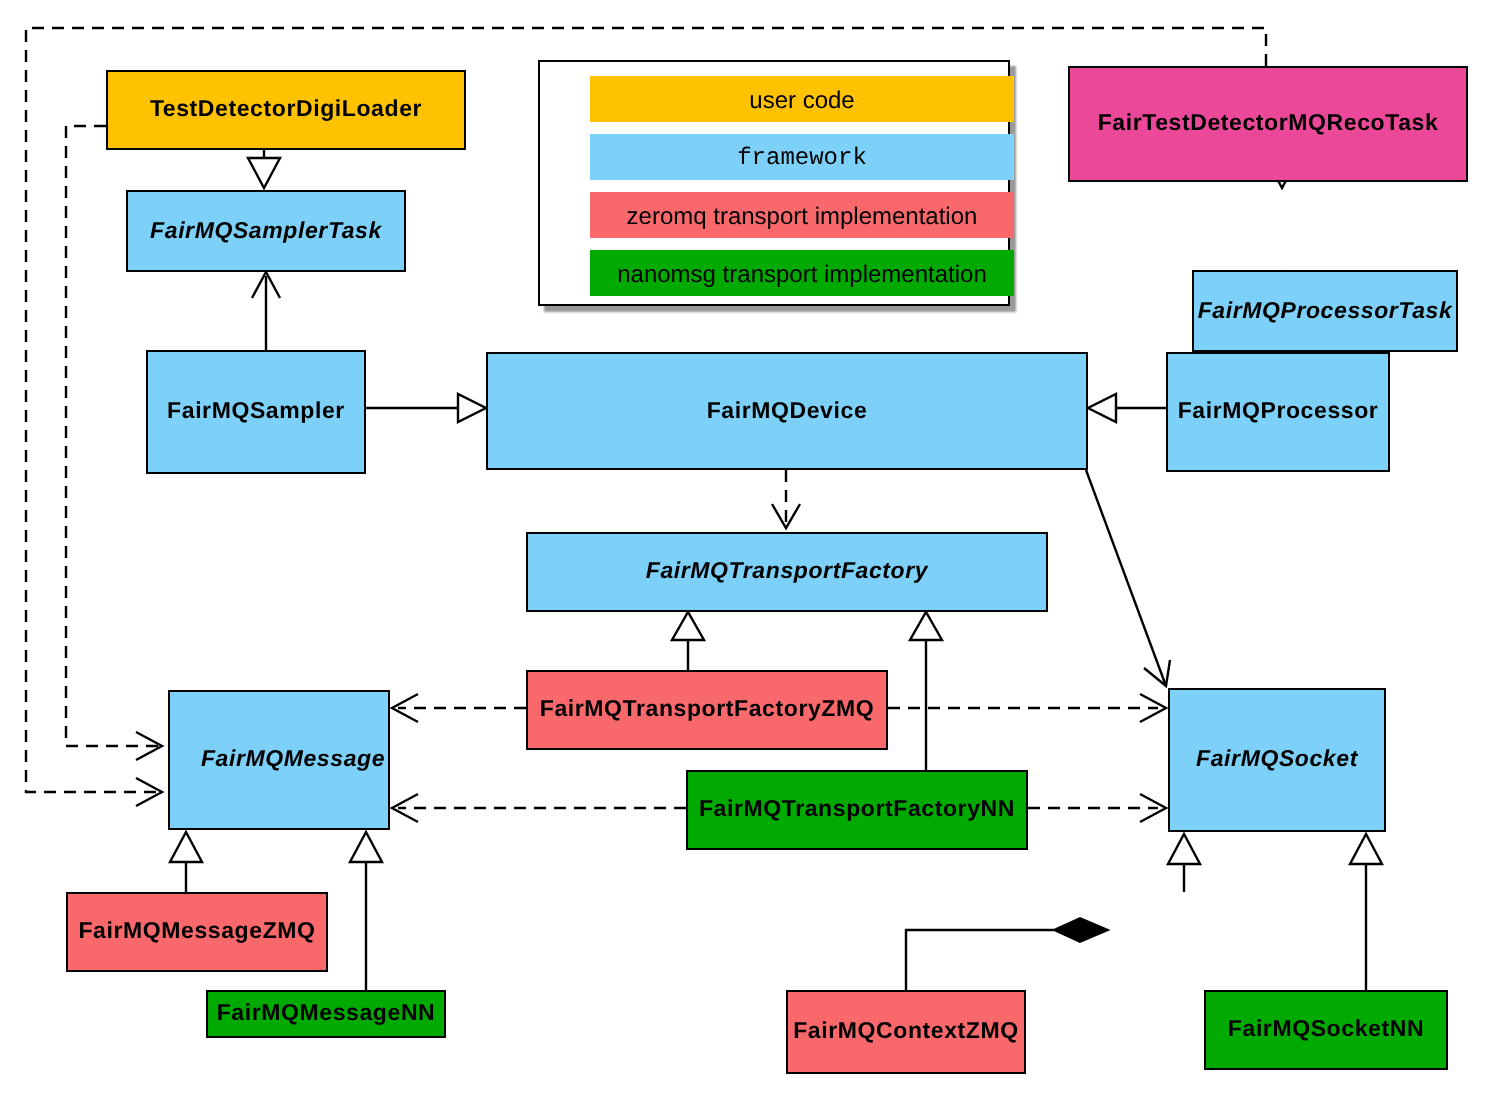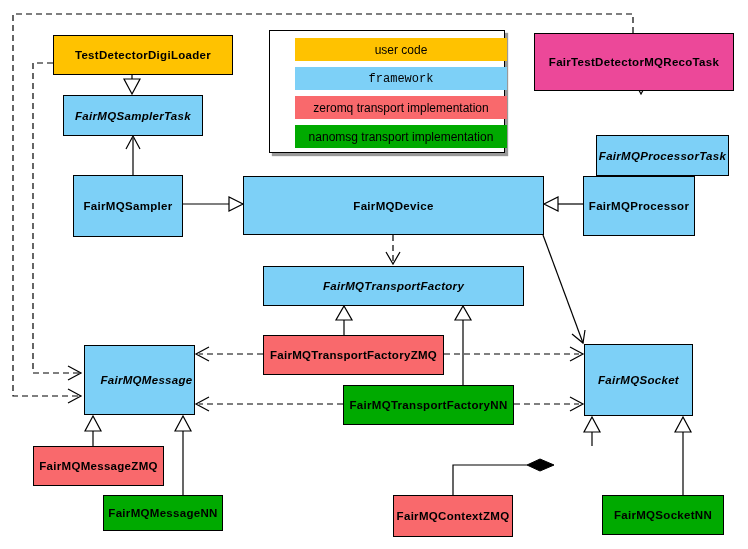--- a/index.html
+++ b/index.html
@@ -168,20 +168,20 @@
   <div class="node" style="left: 263px; top: 335px; width: 181px; height: 40px; background-color: rgb(249, 105, 108);">FairMQTransportFactoryZMQ</div>
 
   <div class="node" style="left: 343px; top: 385px; width: 171px; height: 40px; background-color: rgb(0, 170, 0);">FairMQTransportFactoryNN</div>
 
   <div class="node abstract" style="left: 84px; top: 345px; width: 111px; height: 70px; background-color: rgb(125, 208, 247); padding-left: 14px;">FairMQMessage</div>
 
   <div class="node abstract" style="left: 584px; top: 344px; width: 109px; height: 72px; background-color: rgb(125, 208, 247);">FairMQSocket</div>
 
   <div class="node" style="left: 33px; top: 446px; width: 131px; height: 40px; background-color: rgb(249, 105, 108);">FairMQMessageZMQ</div>
 
-  <div class="node" style="left: 103px; top: 495px; width: 120px; height: 36px; background-color: rgb(0, 170, 0);">FairMQMessageNN</div>
+  <div class="node" style="left: 103px; top: 495px; width: 120px; height: 24px; background-color: rgb(0, 170, 0);">FairMQMessageNN</div>
 
 
   <div class="node" style="left: 602px; top: 495px; width: 122px; height: 40px; background-color: rgb(0, 170, 0);">FairMQSocketNN</div>
 
   <div class="node" style="left: 393px; top: 495px; width: 120px; height: 42px; background-color: rgb(249, 105, 108);">FairMQContextZMQ</div>
 
 </div>
 
 </body></html>

